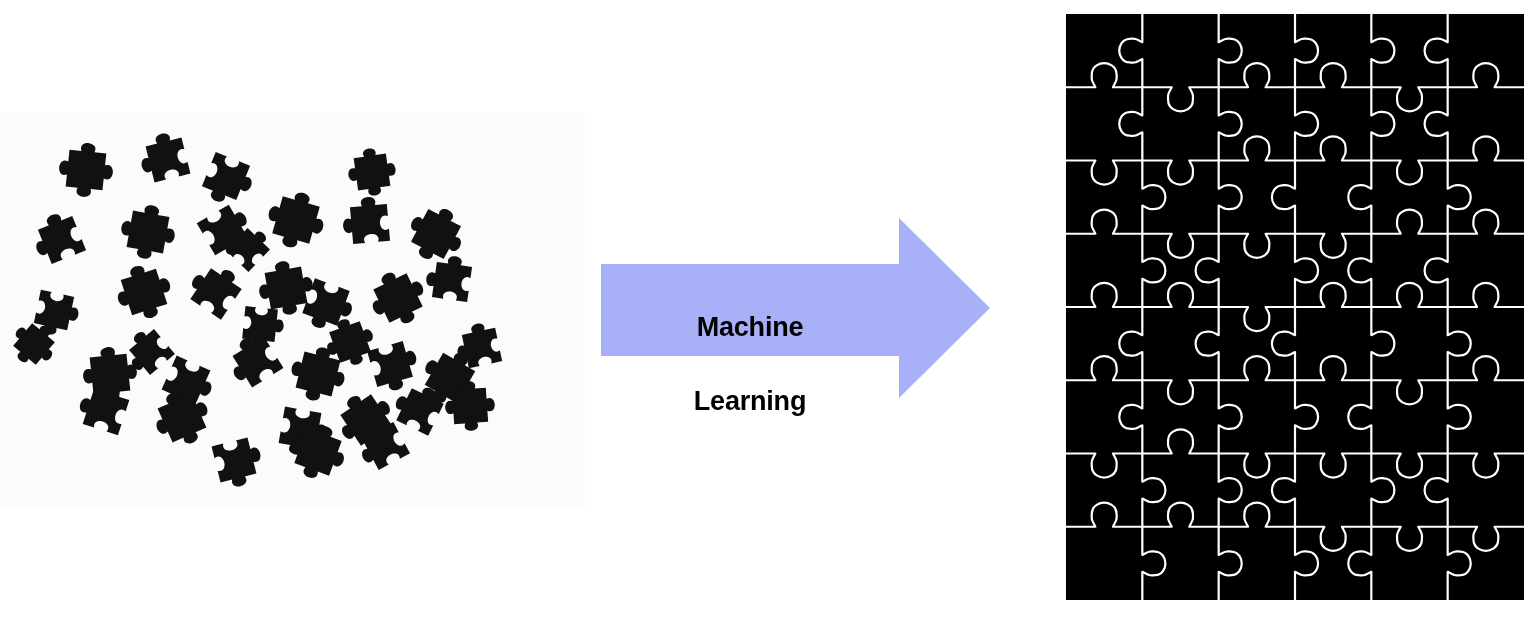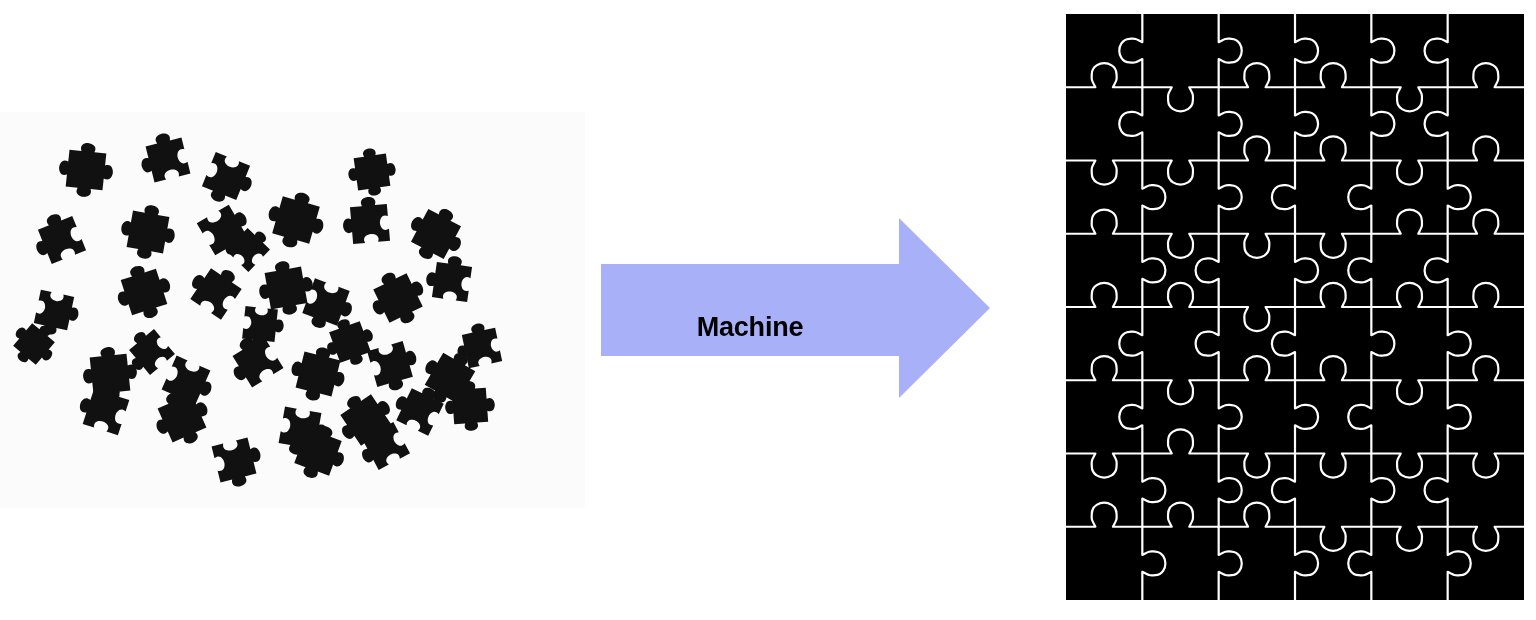--- a/index.html
+++ b/index.html
@@ -198,20 +198,21 @@
     </svg>
   </div>
 
   <div class="arrow-block">
     <svg viewBox="0 0 390 180" preserveAspectRatio="none">
       <polygon fill="#a8b0f8" points="0,46 298,46 298,0 389,90 298,180 298,138 0,138"></polygon>
     </svg>
   </div>
   <div class="arrow-label">
     <span class="l1">Machine</span>
+    <span class="l2">Learning</span>
   </div>
 
   <div class="photo-right">
     <svg viewBox="0 0 458 586" preserveAspectRatio="none">
       <rect x="0" y="0" width="458" height="586" fill="#000000"></rect>
       <g id="jigsaw-lines" fill="none" stroke="#ffffff" stroke-width="2.2" stroke-linecap="round" stroke-linejoin="round">
           <path d="M 0 73.25 L 29.388333333333332 73.25 C 24.980083333333333 64.96783333333333 25.571666666666665 65.90291666666667 25.823566666666665 59.891666666666666 C 26.075466666666664 51.6095 34.38816666666666 49.205 38.166666666666664 49.205 C 41.945166666666665 49.205 50.257866666666665 51.6095 50.509766666666664 59.891666666666666 C 50.76166666666666 65.90291666666667 51.353249999999996 64.96783333333333 46.94499999999999 73.25 L 76.33333333333333 73.25"></path>
           <path d="M 76.33333333333333 73.25 L 105.72166666666666 73.25 C 101.31341666666667 81.53216666666667 101.905 80.59708333333333 102.15690000000001 86.60833333333333 C 102.4088 94.8905 110.7215 97.295 114.5 97.295 C 118.2785 97.295 126.5912 94.8905 126.84309999999999 86.60833333333333 C 127.095 80.59708333333333 127.68658333333333 81.53216666666667 123.27833333333334 73.25 L 152.66666666666666 73.25"></path>
           <path d="M 152.66666666666666 73.25 L 182.05499999999998 73.25 C 177.64674999999997 64.96783333333333 178.23833333333332 65.90291666666667 178.49023333333332 59.891666666666666 C 178.7421333333333 51.6095 187.0548333333333 49.205 190.83333333333331 49.205 C 194.61183333333332 49.205 202.92453333333333 51.6095 203.1764333333333 59.891666666666666 C 203.4283333333333 65.90291666666667 204.01991666666666 64.96783333333333 199.61166666666665 73.25 L 229 73.25"></path>
           <path d="M 229 73.25 L 258.3883333333334 73.25 C 253.98008333333337 64.96783333333333 254.5716666666667 65.90291666666667 254.8235666666667 59.891666666666666 C 255.07546666666667 51.6095 263.3881666666667 49.205 267.1666666666667 49.205 C 270.9451666666667 49.205 279.2578666666667 51.6095 279.5097666666667 59.891666666666666 C 279.7616666666667 65.90291666666667 280.35325 64.96783333333333 275.945 73.25 L 305.3333333333333 73.25"></path>

